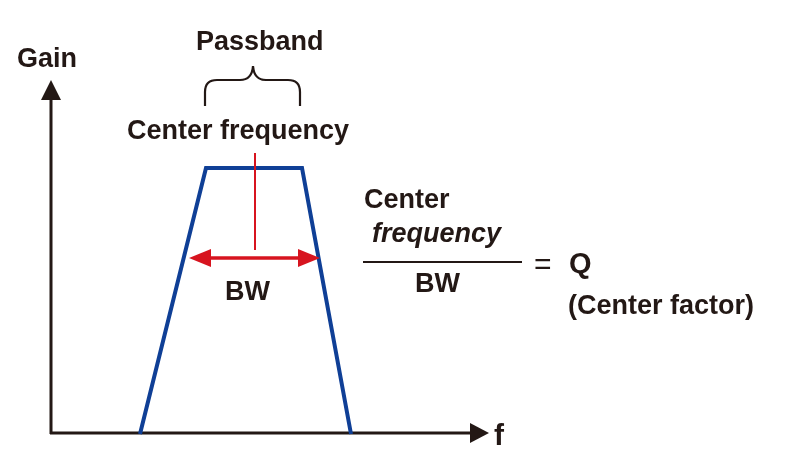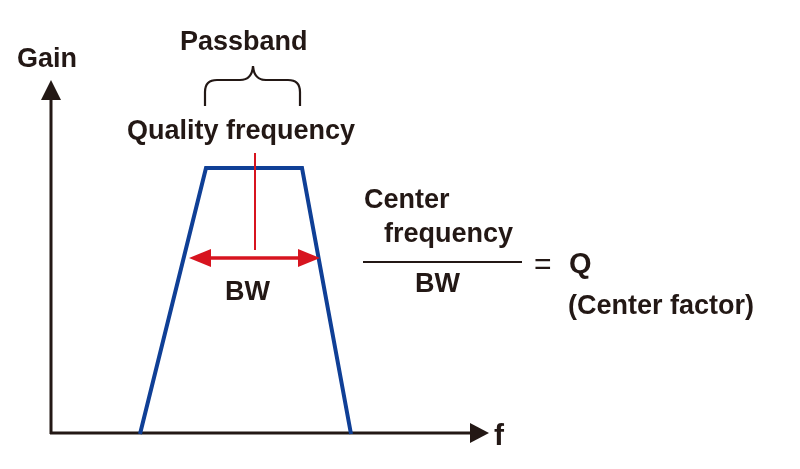--- a/index.html
+++ b/index.html
@@ -27,22 +27,22 @@
   <line x1="205" y1="258" x2="305" y2="258" stroke="#d7141f" stroke-width="3.5"></line>
   <polygon points="189,258 211,249 211,267" fill="#d7141f"></polygon>
   <polygon points="320,258 298,249 298,267" fill="#d7141f"></polygon>
 
   <line x1="363" y1="262" x2="522" y2="262" stroke="#231815" stroke-width="2"></line>
 </svg>
 
 <div class="lbl" style="left:17px; top:45px;">Gain</div>
 <div class="lbl" style="left:494px; top:420px; font-size:30px;">f</div>
 
-<div class="lbl" style="left:180px; top:28px;">Passband</div>
-<div class="lbl" style="left:127px; top:117px;">Quality frequency</div>
+<div class="lbl" style="left:196px; top:28px;">Passband</div>
+<div class="lbl" style="left:127px; top:117px;">Center frequency</div>
 <div class="lbl" style="left:225px; top:278px;">BW</div>
 
 <div class="lbl" style="left:364px; top:186px;text-align:center;">Center</div>
-<div class="lbl" style="left:384px; top:220px;">frequency</div>
+<div class="lbl" style="left:372px; top:220px;font-style:italic;">frequency</div>
 <div class="lbl" style="left:415px; top:270px;">BW</div>
 <div class="lbl" style="left:534px; top:249px; font-weight:normal; font-size:30px;">=</div>
 <div class="lbl" style="left:569px; top:249px; font-size:29px;">Q</div>
 <div class="lbl" style="left:568px; top:292px;">(Center factor)</div>
 
 </body></html>

